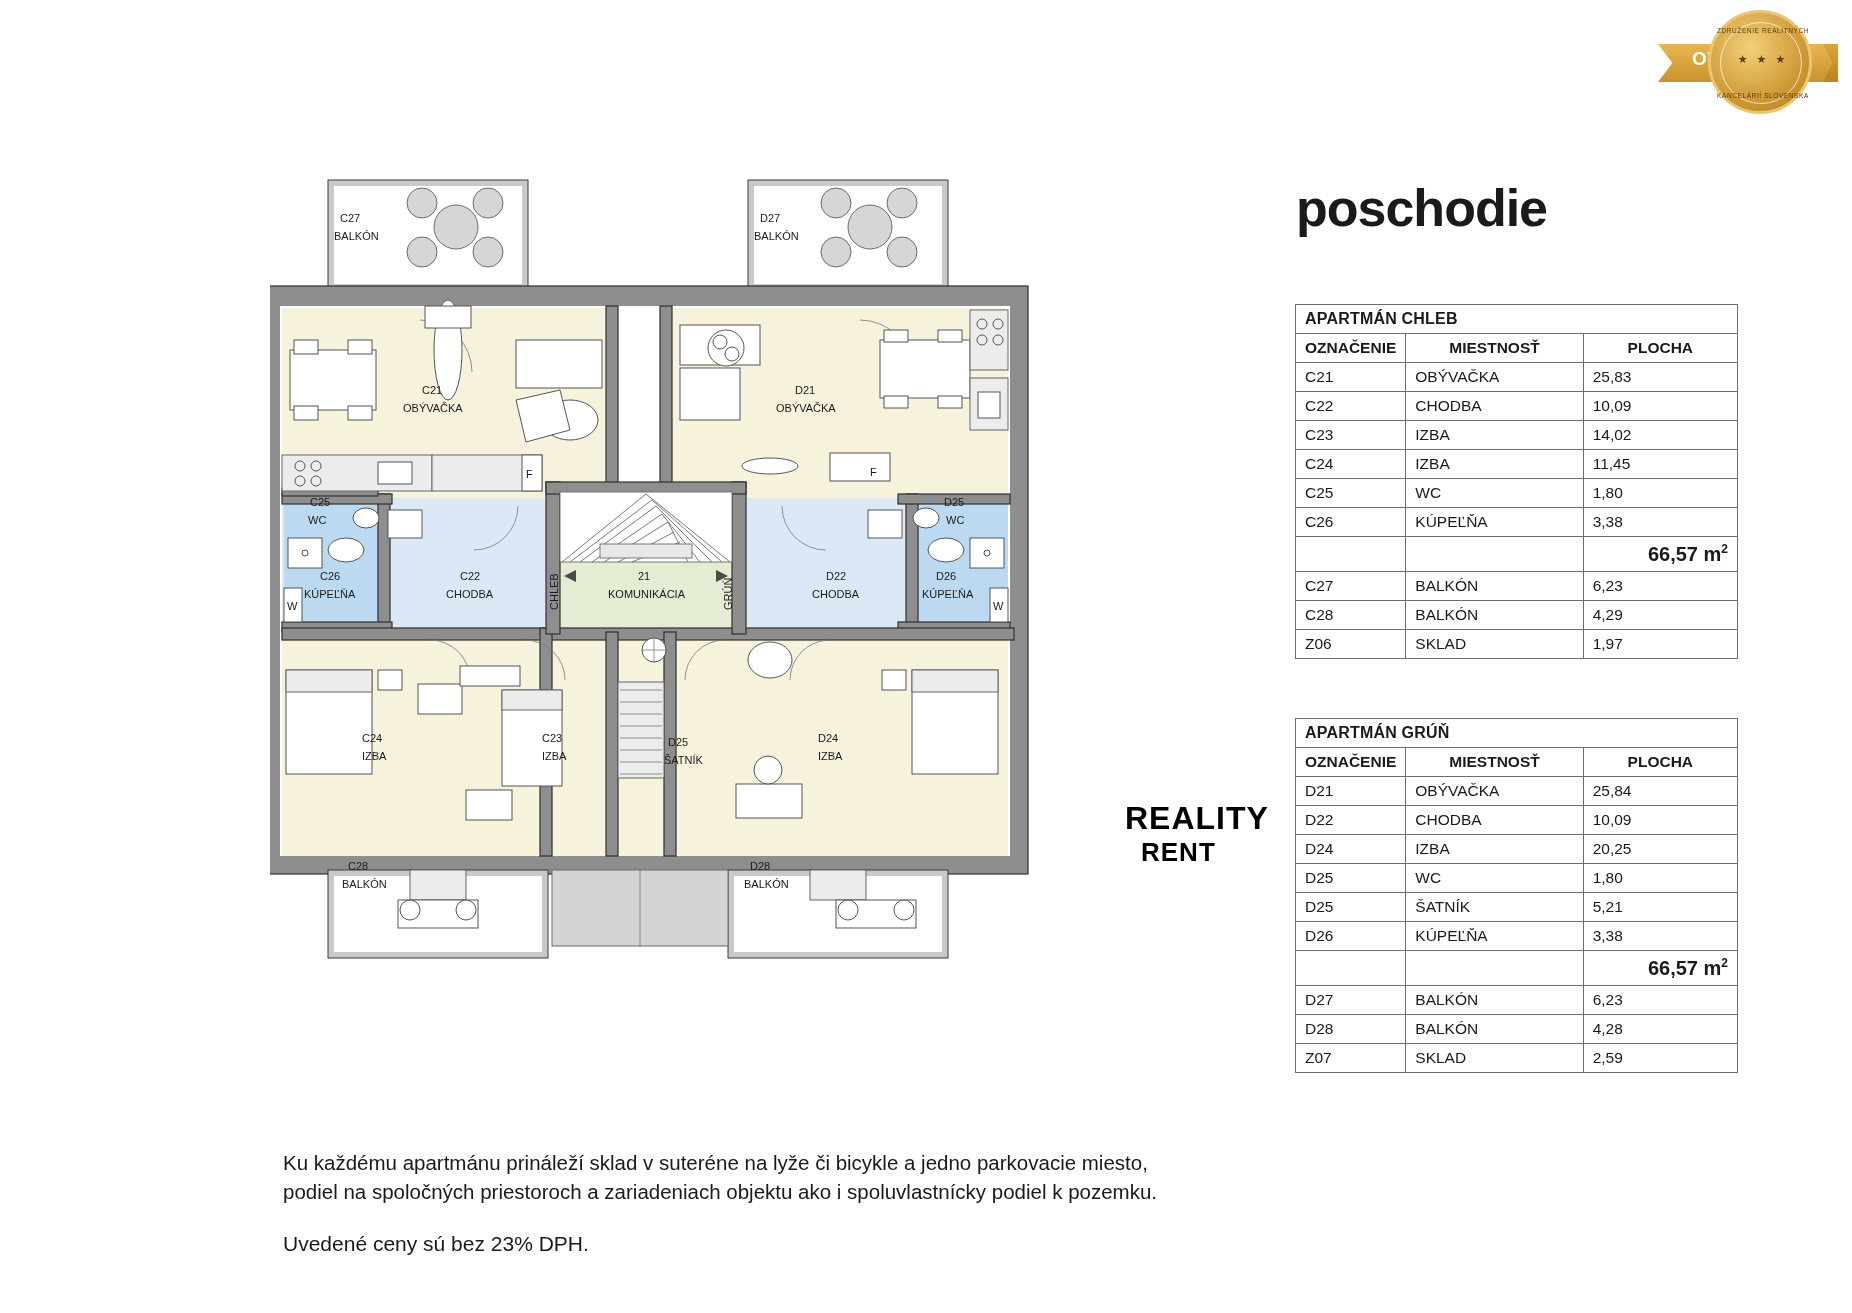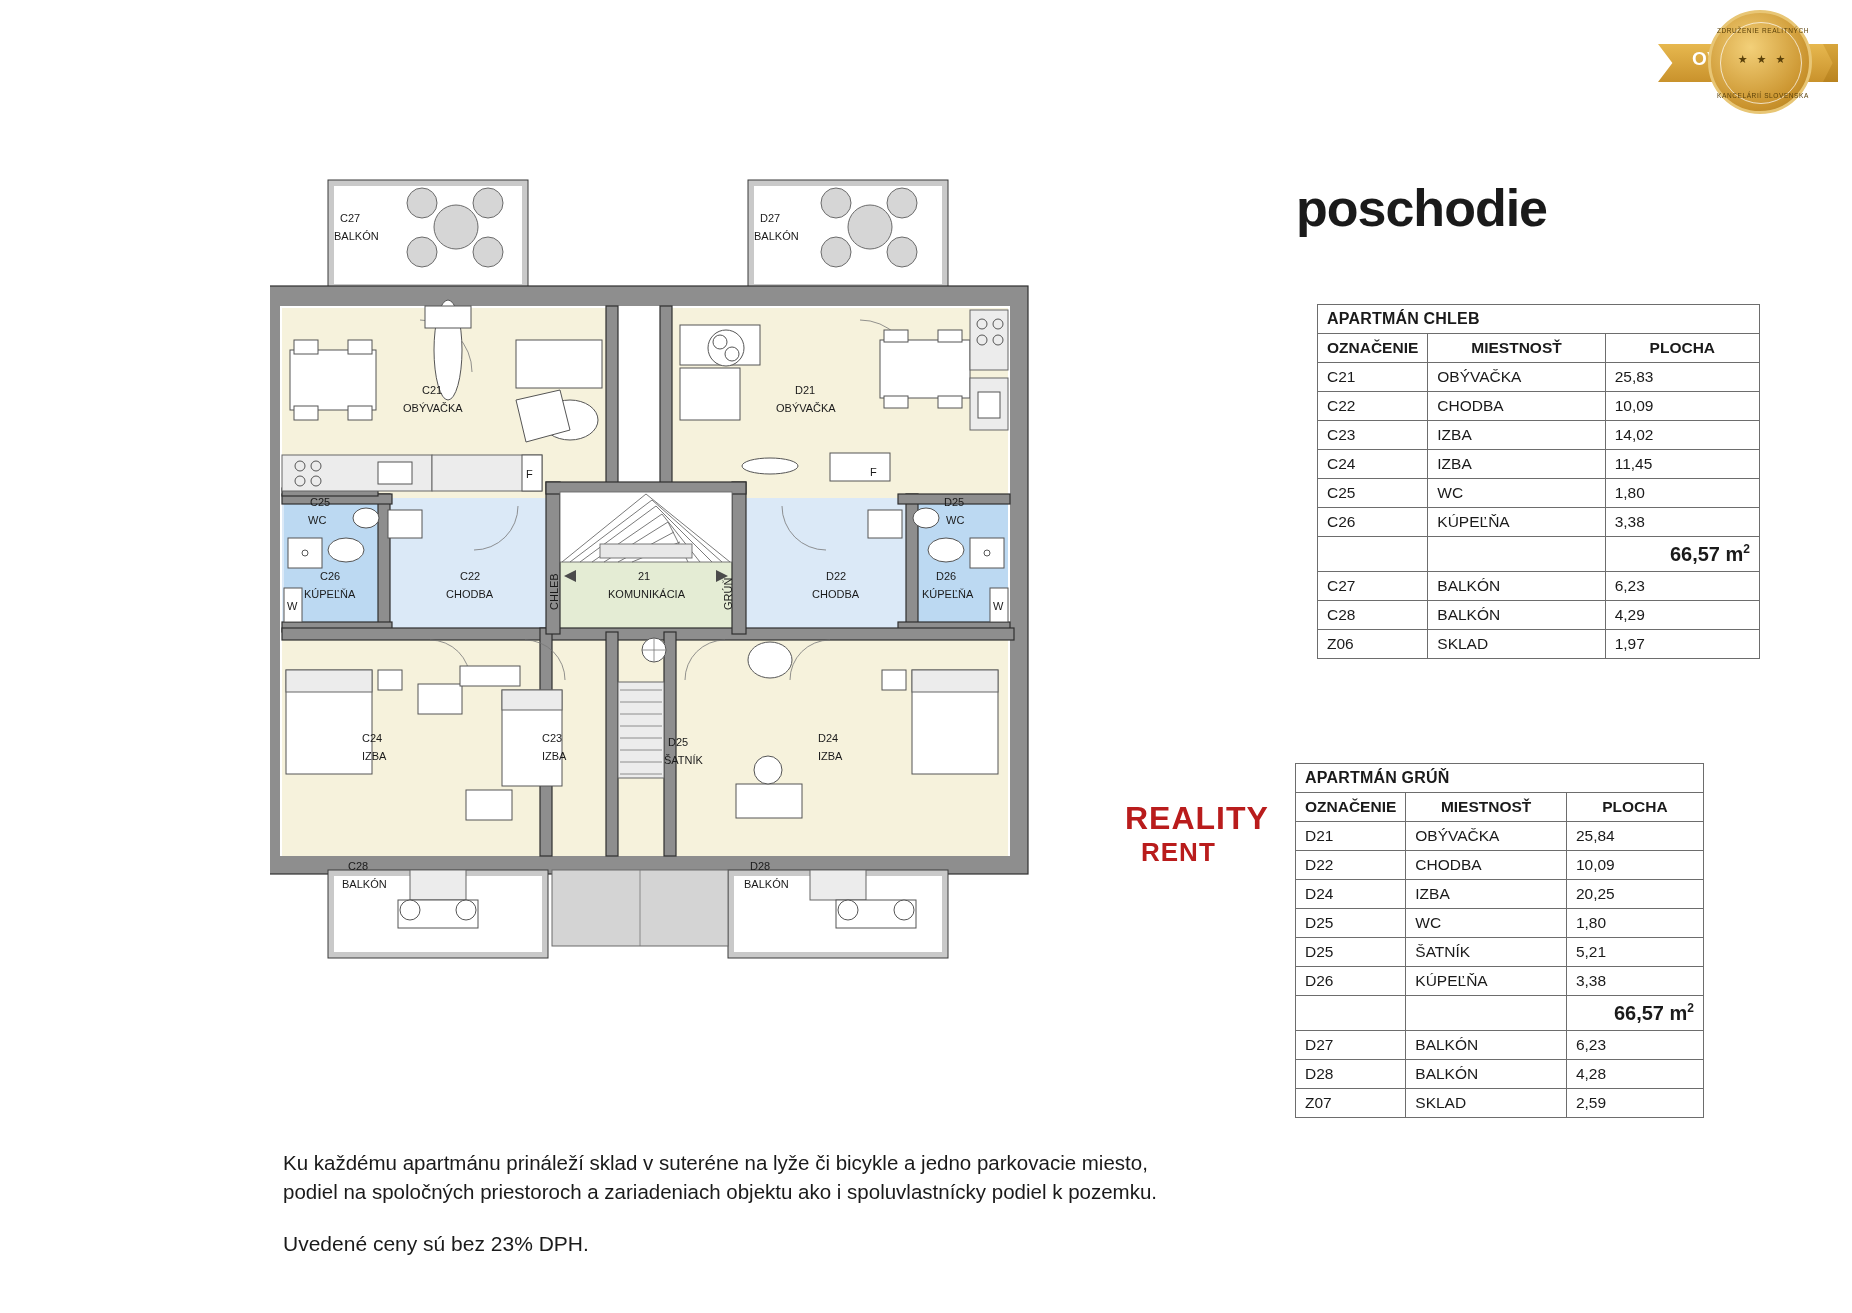--- a/index.html
+++ b/index.html
@@ -63,38 +63,38 @@
   
   .tbl { position:absolute; border-collapse:collapse; font-size:15.5px; }
   .tbl td, .tbl th { border:1px solid #6d6d6d; padding:5px 9px; text-align:left; font-weight:normal; }
   .tbl .hdr td { font-weight:bold; font-size:16px; letter-spacing:.2px; }
   .tbl .colhdr td { font-weight:bold; font-size:15.5px;text-align:center; }
   .tbl .sum td { font-weight:bold; font-size:20px; text-align:right; }
   .tbl .sum td.blank { border-right:none; }
   .c-code { width:110px; }
   .c-room { width:178px; }
   .c-area { width:155px; }
-  .tbl-chleb { left:1295px; top:304px; width:443px;margin-left:22px; }
-  .tbl-grun  { left:1295px; top:763px; width:409px; }
+  .tbl-chleb { left:1295px; top:304px; width:443px; }
+  .tbl-grun  { left:1295px; top:718px; width:443px; }
   .nowrapsup sup { font-size:12px; }
 
   
   .note1 {
     position:absolute; left:283px; top:1148px; width:910px;
     font-size:20.5px; line-height:1.42;
   }
   .note2 {
     position:absolute; left:283px; top:1232px;
     font-size:21px;
   }
 
   
   .plan { position:absolute; left:270px; top:170px; width:940px; height:930px; }
   .plan svg { display:block; }
-  .wm { position:absolute; left:855px; top:630px; font-size:32px; color:#b91c1c; font-weight:bold; letter-spacing:1px; pointer-events:none;}
+  .wm { position:absolute; left:855px; top:630px; font-size:32px; color:#000000; font-weight:bold; letter-spacing:1px; pointer-events:none;}
   .wm small{ display:block; font-size:26px; margin-left:16px;}
 </style>
 </head>
 <body>
 
 <div class="badge">
   <div class="badge-ribbon">
     <div class="badge-ribbon-text">OVERENÝ</div>
     <div class="badge-ribbon-sub">ČLEN</div>
   </div>

